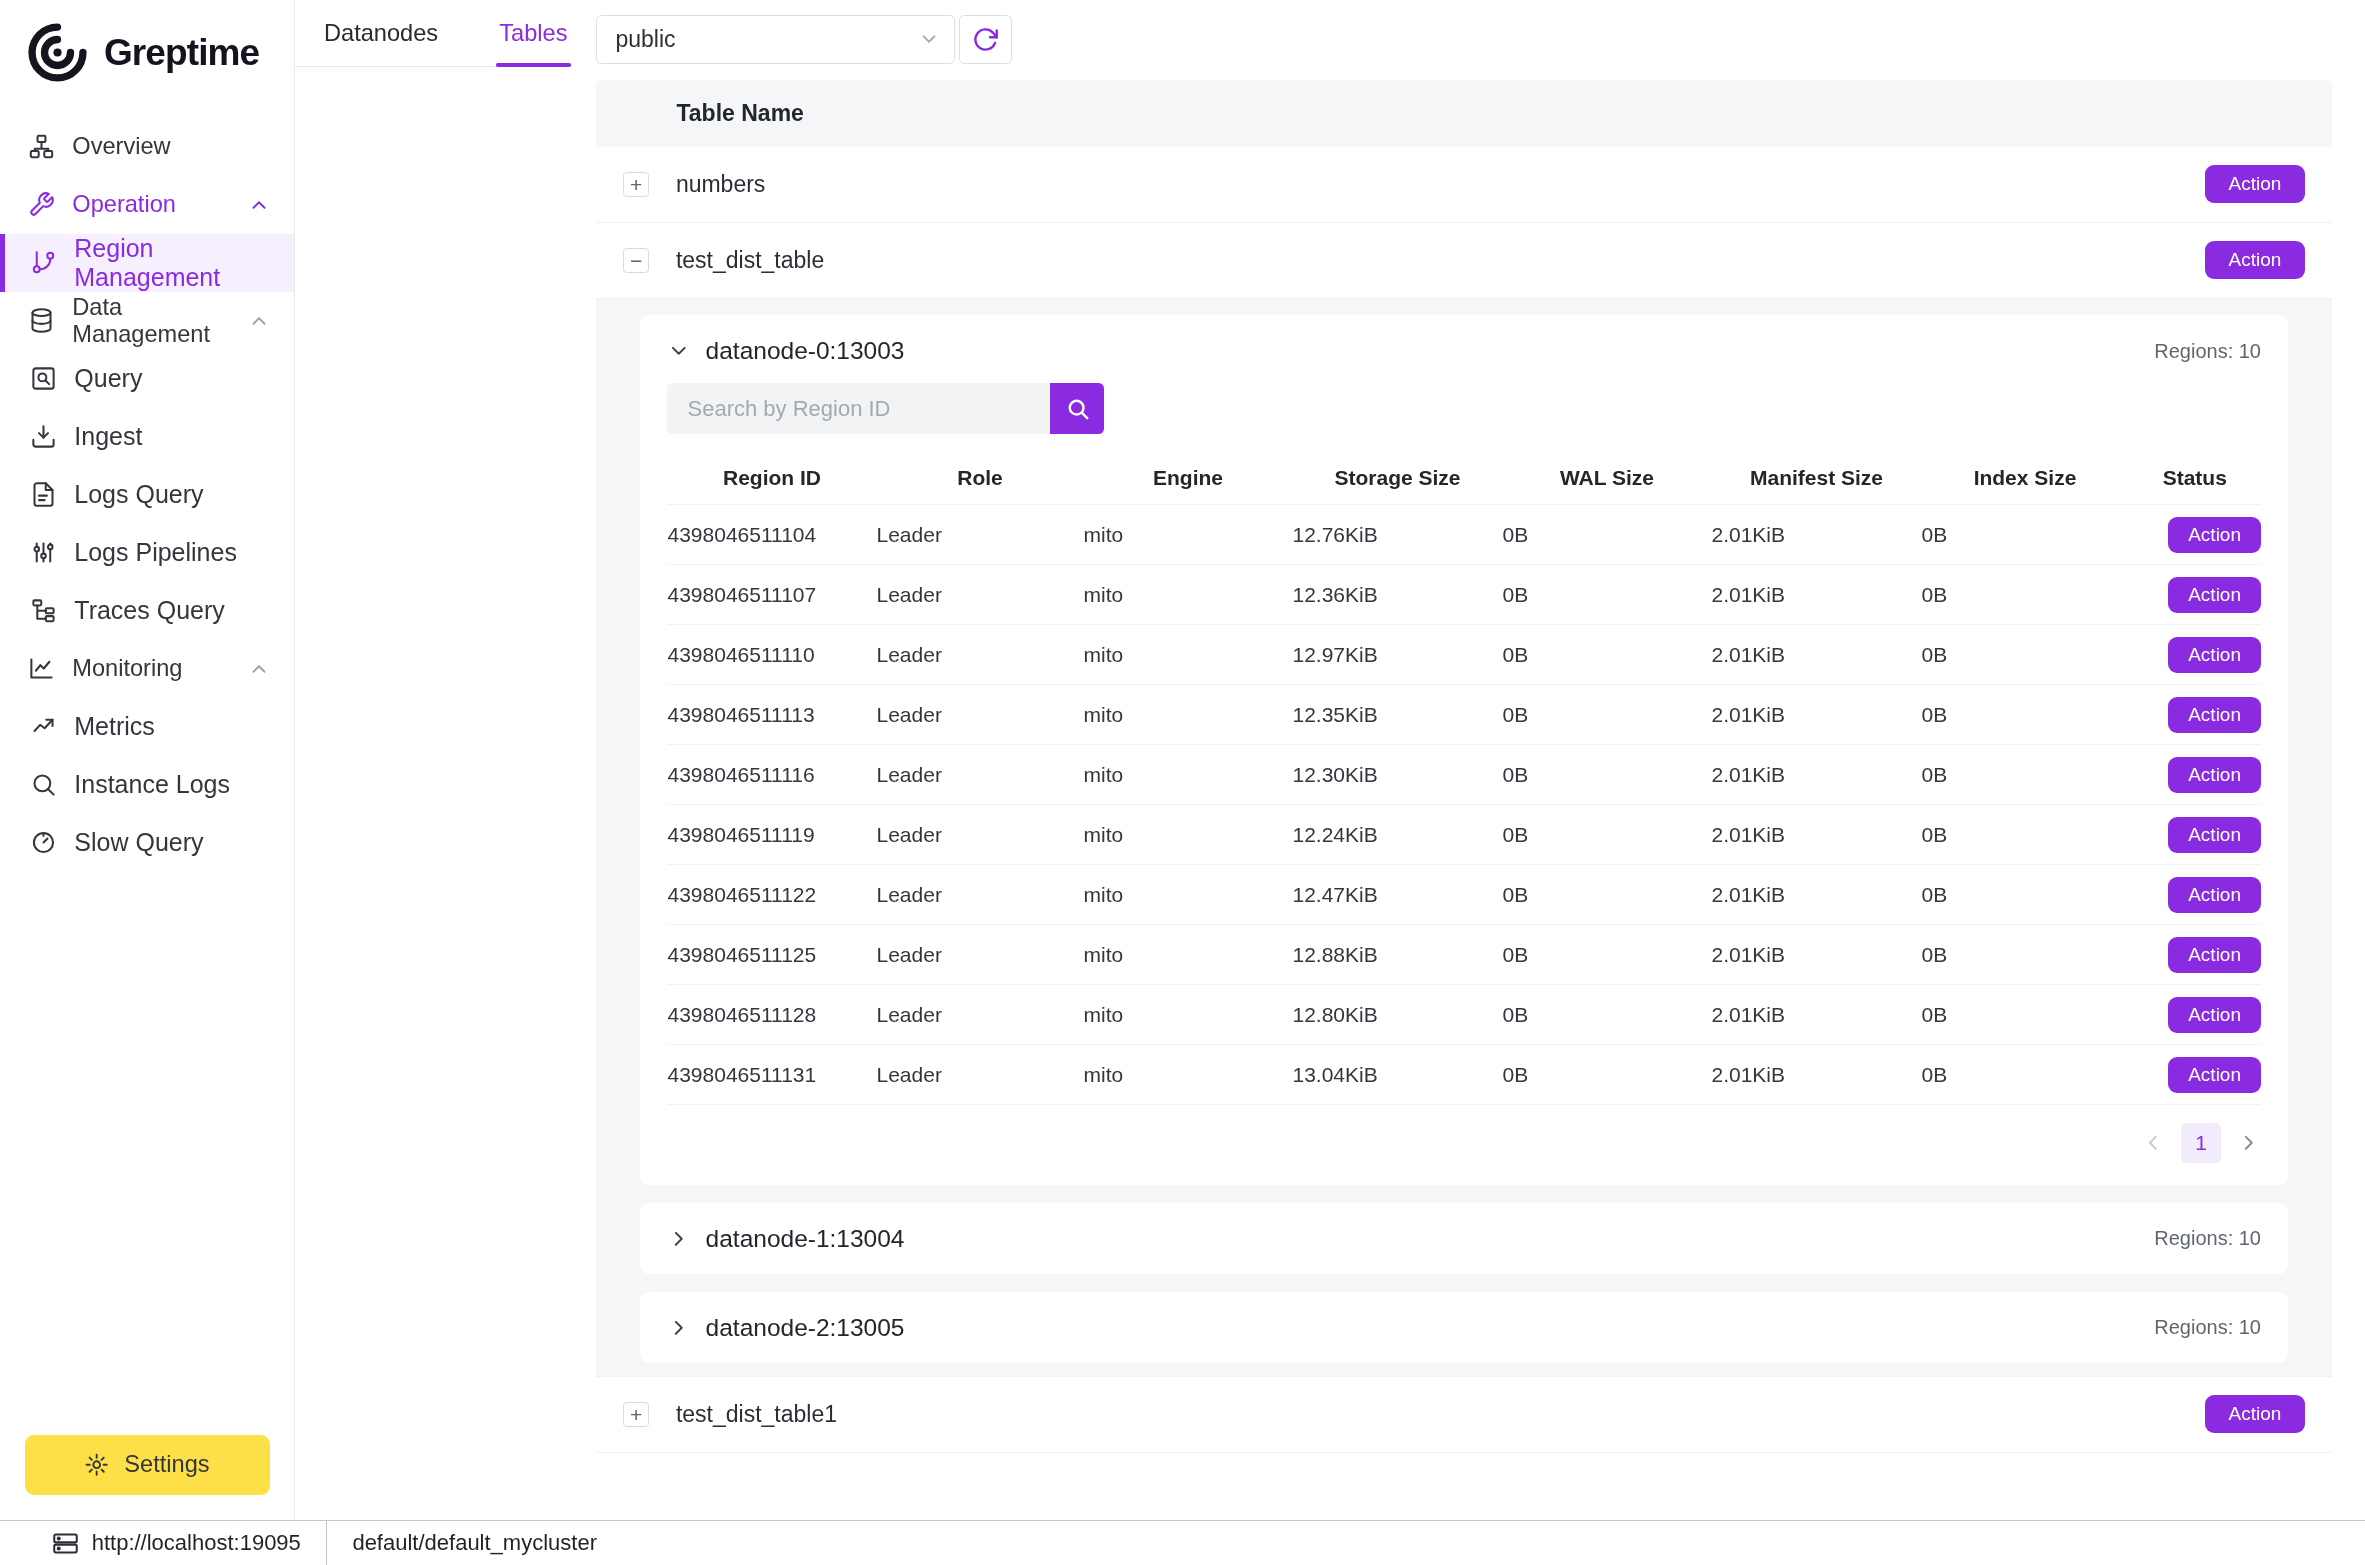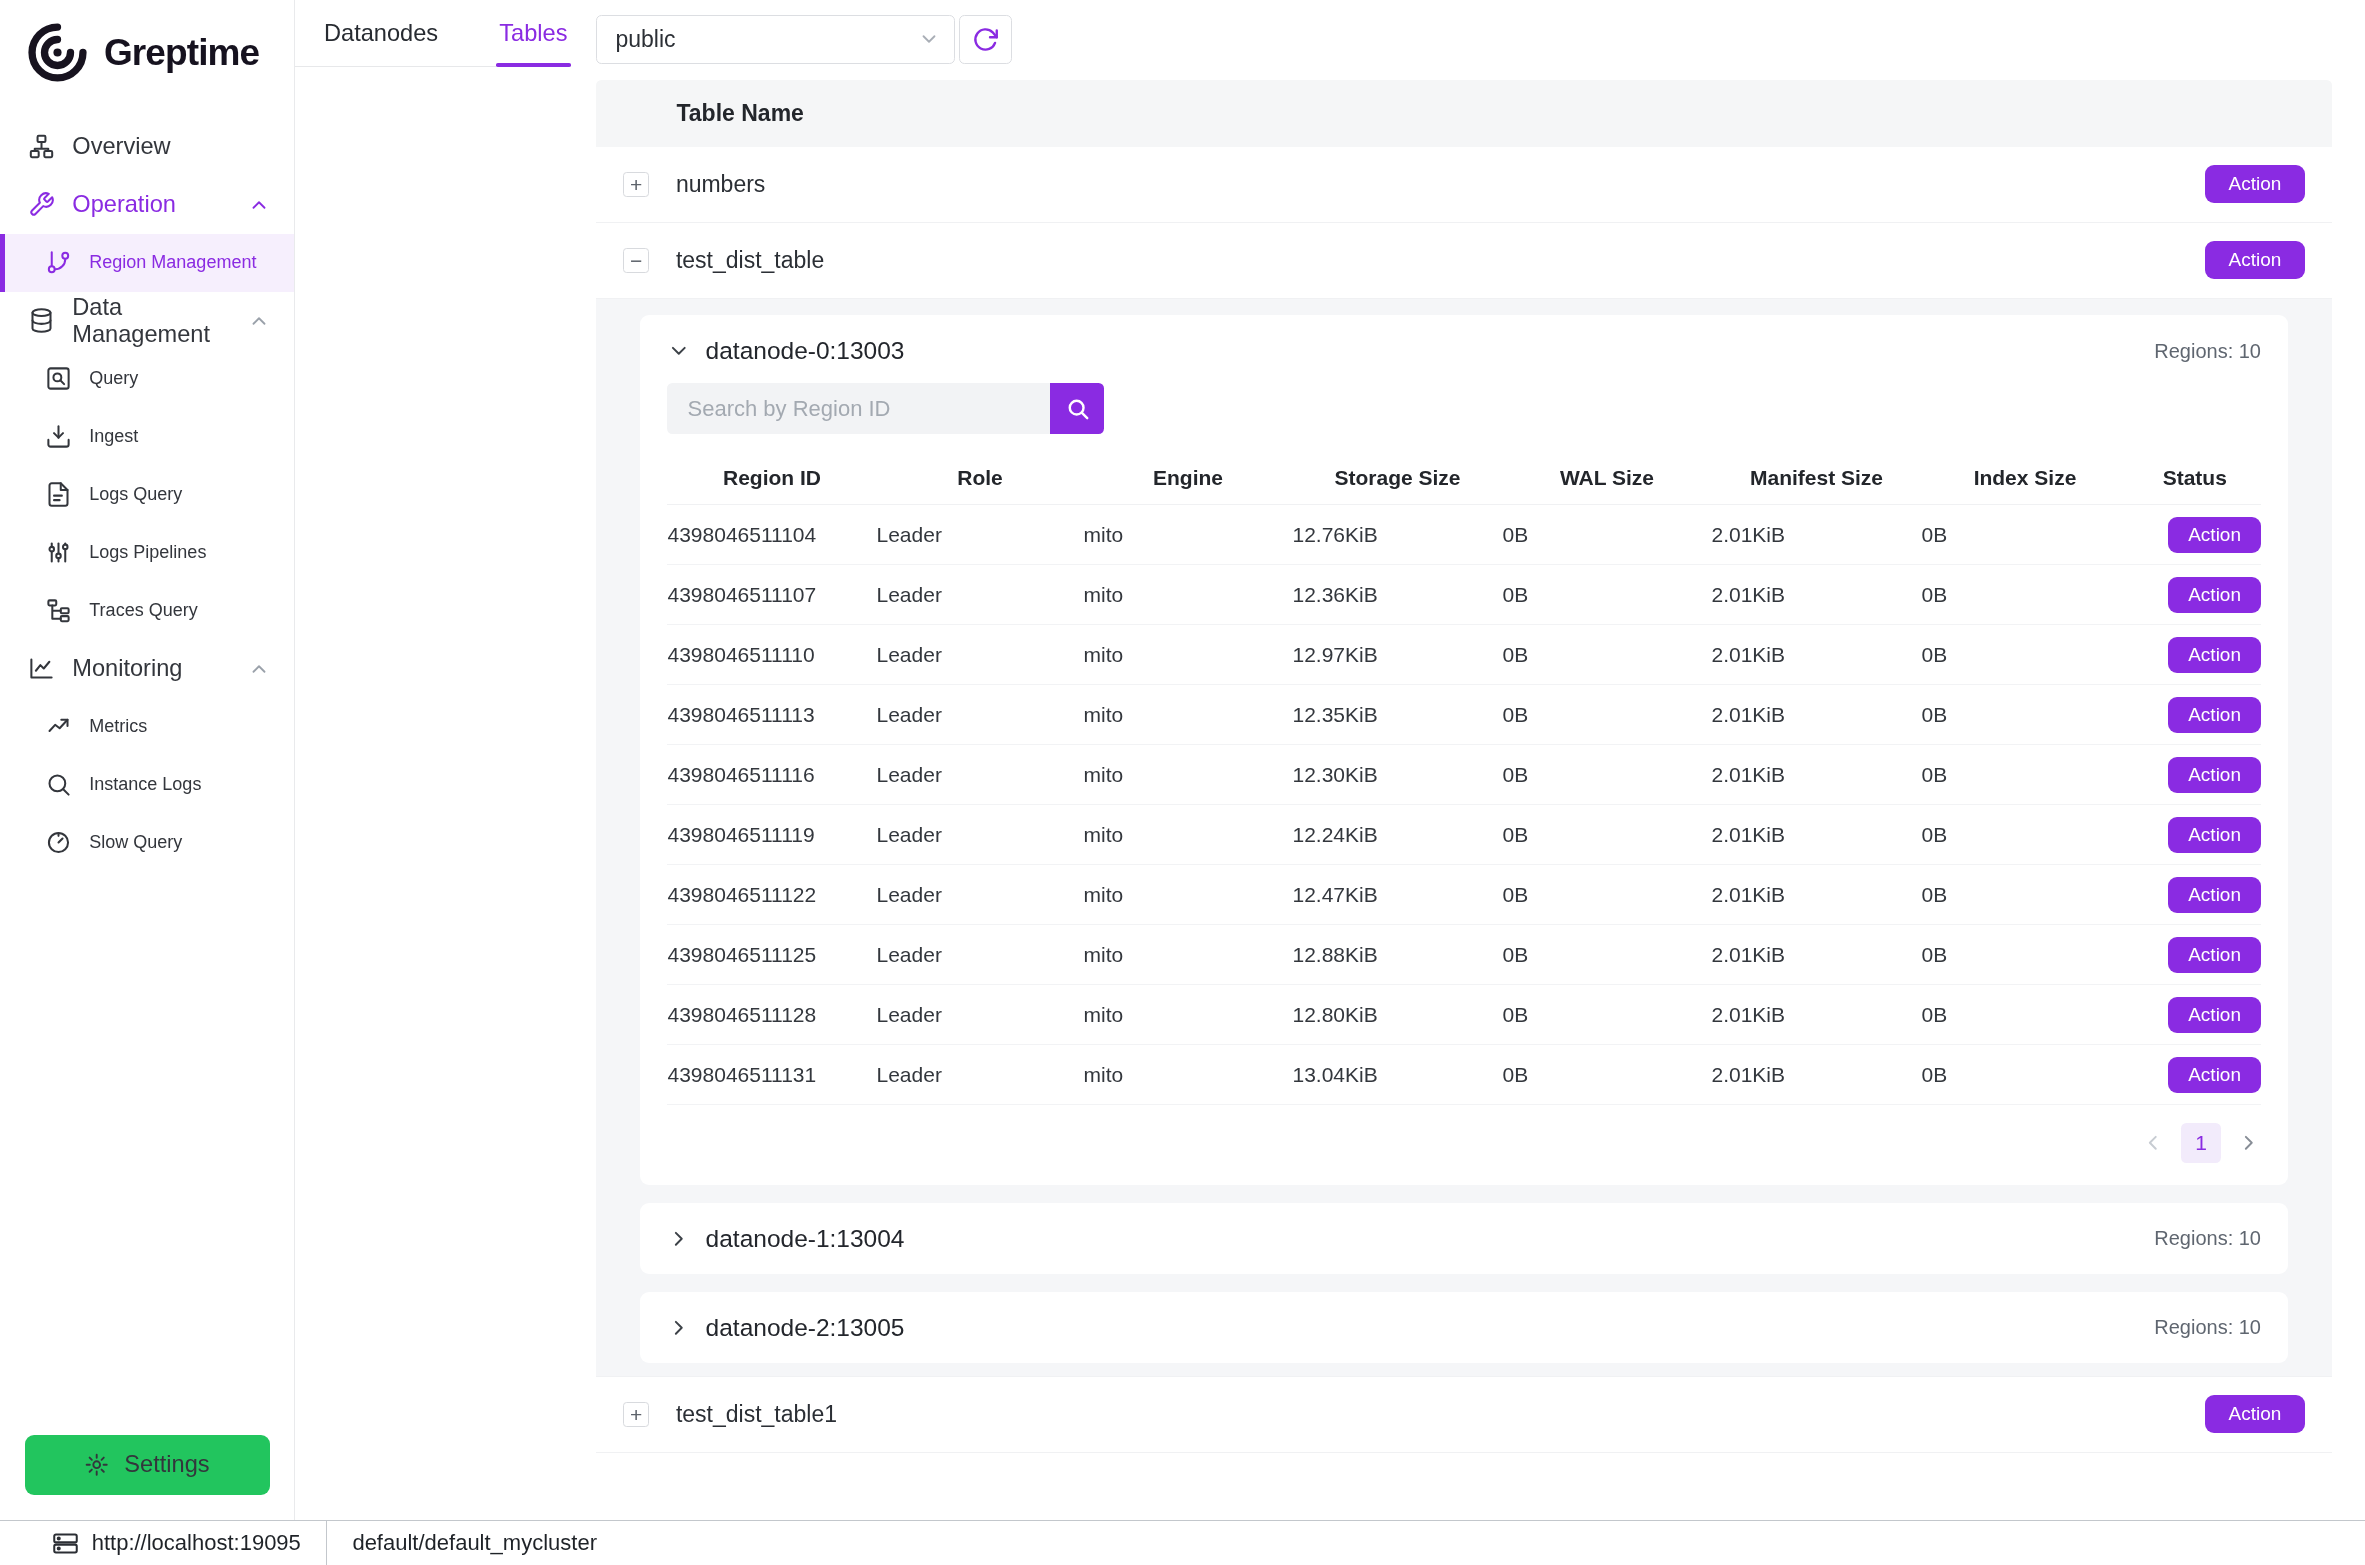--- a/index.html
+++ b/index.html
@@ -10,28 +10,28 @@
   .ic svg { display:block; }
 
   .app { display:flex; height:1520px; }
 
   
   .sidebar { width:295px; flex:0 0 295px; border-right:0.9px solid #e9eaec; display:flex; flex-direction:column; background:#fff; }
   .logo { display:flex; align-items:center; gap:13.6px; padding:20px 14.5px 12.7px 25.4px; }
   .logo-text { font-size:37px; font-weight:800; letter-spacing:-0.9px; color:#16121f; }
   .menu { padding-top:20px; }
   .menu-item { display:flex; align-items:center; height:58px; padding:0 23.6px 0 27px; font-size:23.6px; color:#33363c; position:relative; cursor:pointer; }
-  .menu-item.child { padding-left:44px; font-size:18px; }
+  .menu-item.child { padding-left:29px; font-size:25px; }
   .mi-icon { width:29px; height:29px; margin-right:16.3px; flex:none; display:flex; align-items:center; justify-content:center; }
   .menu-item .chev { margin-left:auto; color:#9aa1aa; }
   .menu-item.accent { color:var(--accent); font-weight:500; }
   .menu-item.accent .chev { color:var(--accent); }
   .menu-item.active { background:var(--accent-bg); color:var(--accent); font-weight:500; }
   .menu-item.active::before { content:""; position:absolute; left:0; top:0; bottom:0; width:4.5px; background:var(--accent); }
-  .settings-btn { margin:auto 24.5px 25.4px; height:60px; background:#22c55e; border-radius:9px; display:flex; align-items:center; justify-content:center; gap:14.5px; font-size:23.6px; color:#33363c; cursor:pointer; }
+  .settings-btn { margin:auto 24.5px 25.4px; height:60px; background:#fde047; border-radius:9px; display:flex; align-items:center; justify-content:center; gap:14.5px; font-size:23.6px; color:#33363c; cursor:pointer; }
 
   
   .main { flex:1; display:flex; min-width:0; }
   .tabbar { height:67px; border-bottom:0.9px solid #e7e8ea; display:flex; padding-left:25.4px; gap:54px; flex:none; }
   .tab { display:flex; align-items:center; font-size:23.6px; color:#272b31; position:relative; padding:0 3.6px; cursor:pointer; }
   .tab.active { color:var(--accent); font-weight:500; }
   .tab.active::after { content:""; position:absolute; left:0; right:0; bottom:-0.9px; height:3.6px; border-radius:1.8px; background:var(--accent); }
   .content { flex:1; padding:14.5px 34px 0 25.4px; overflow:hidden; }
 
   .controls { display:flex; gap:4px; margin-bottom:16.3px; }

